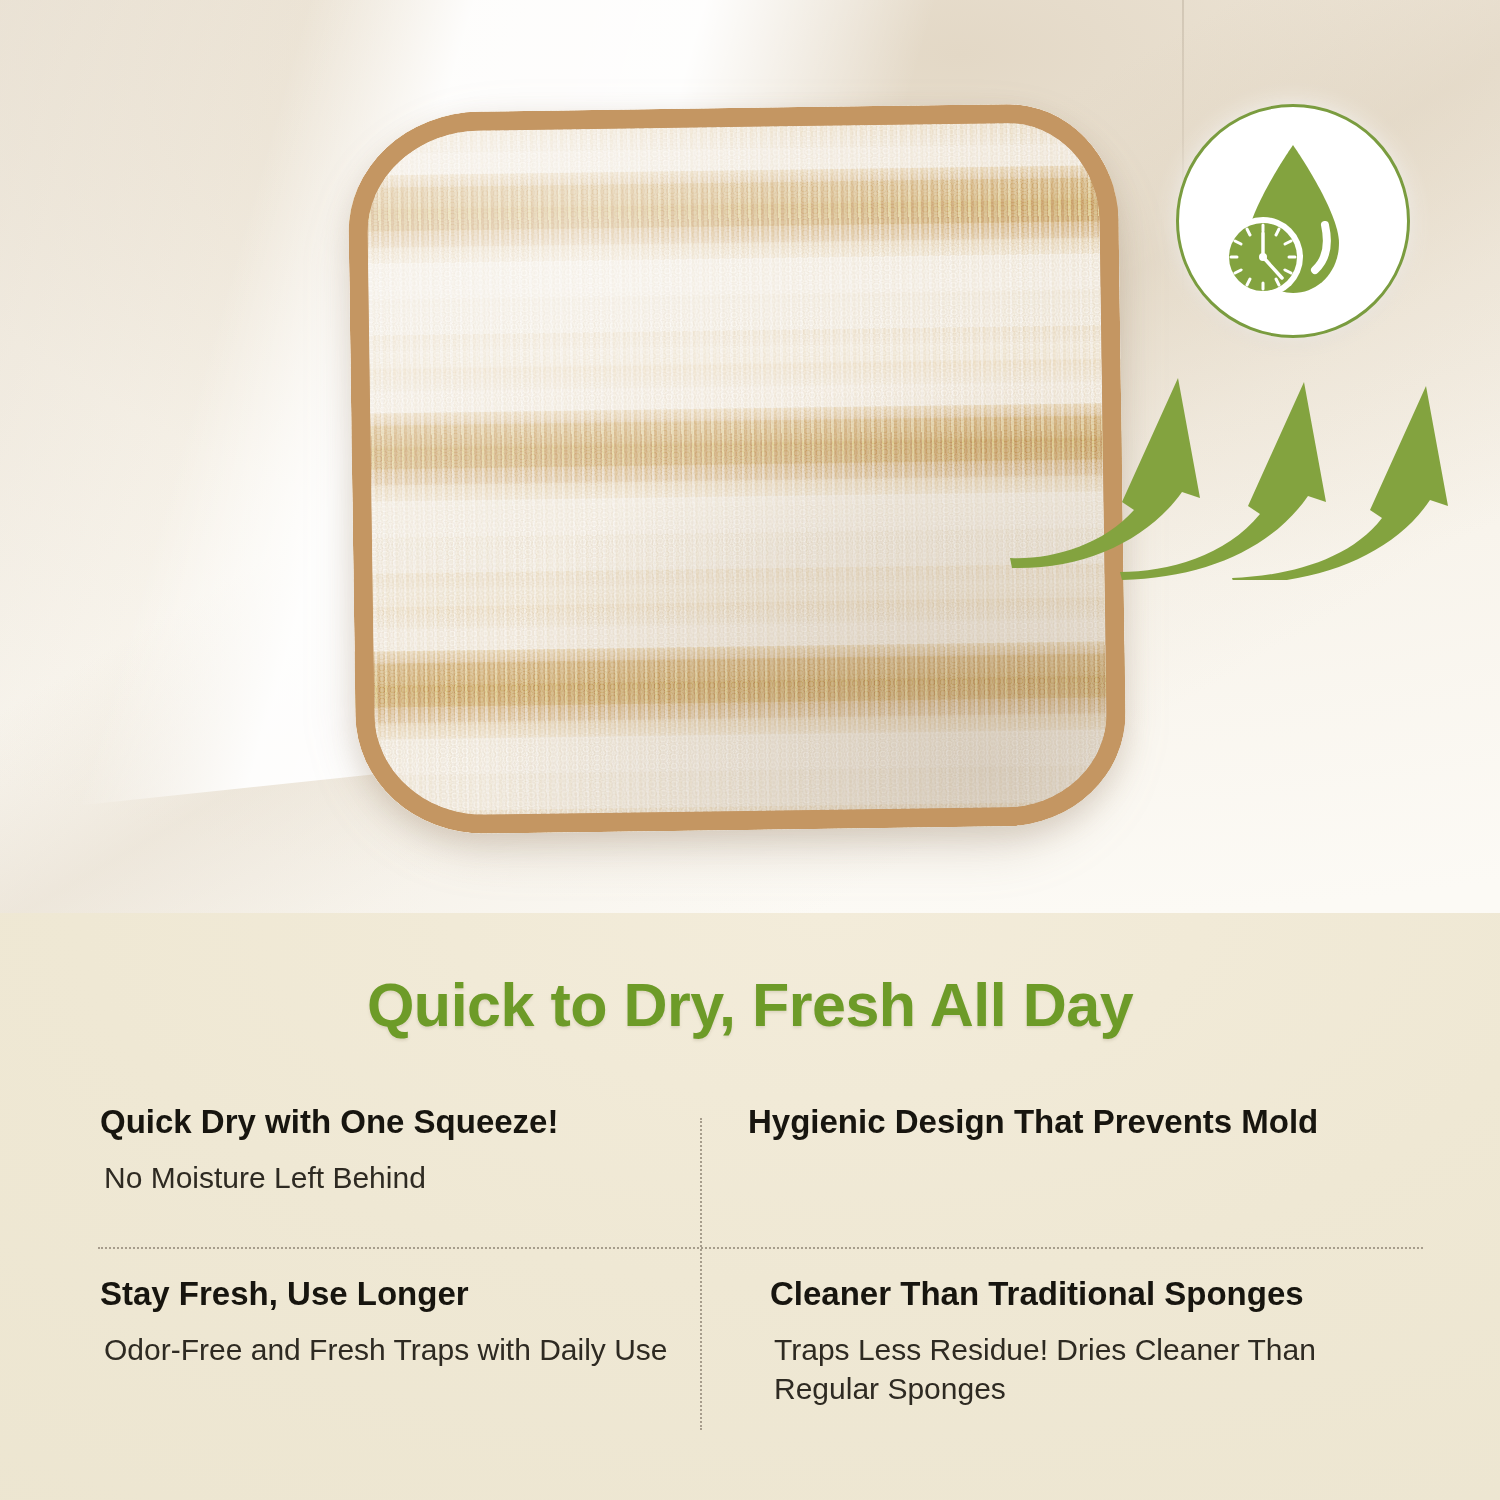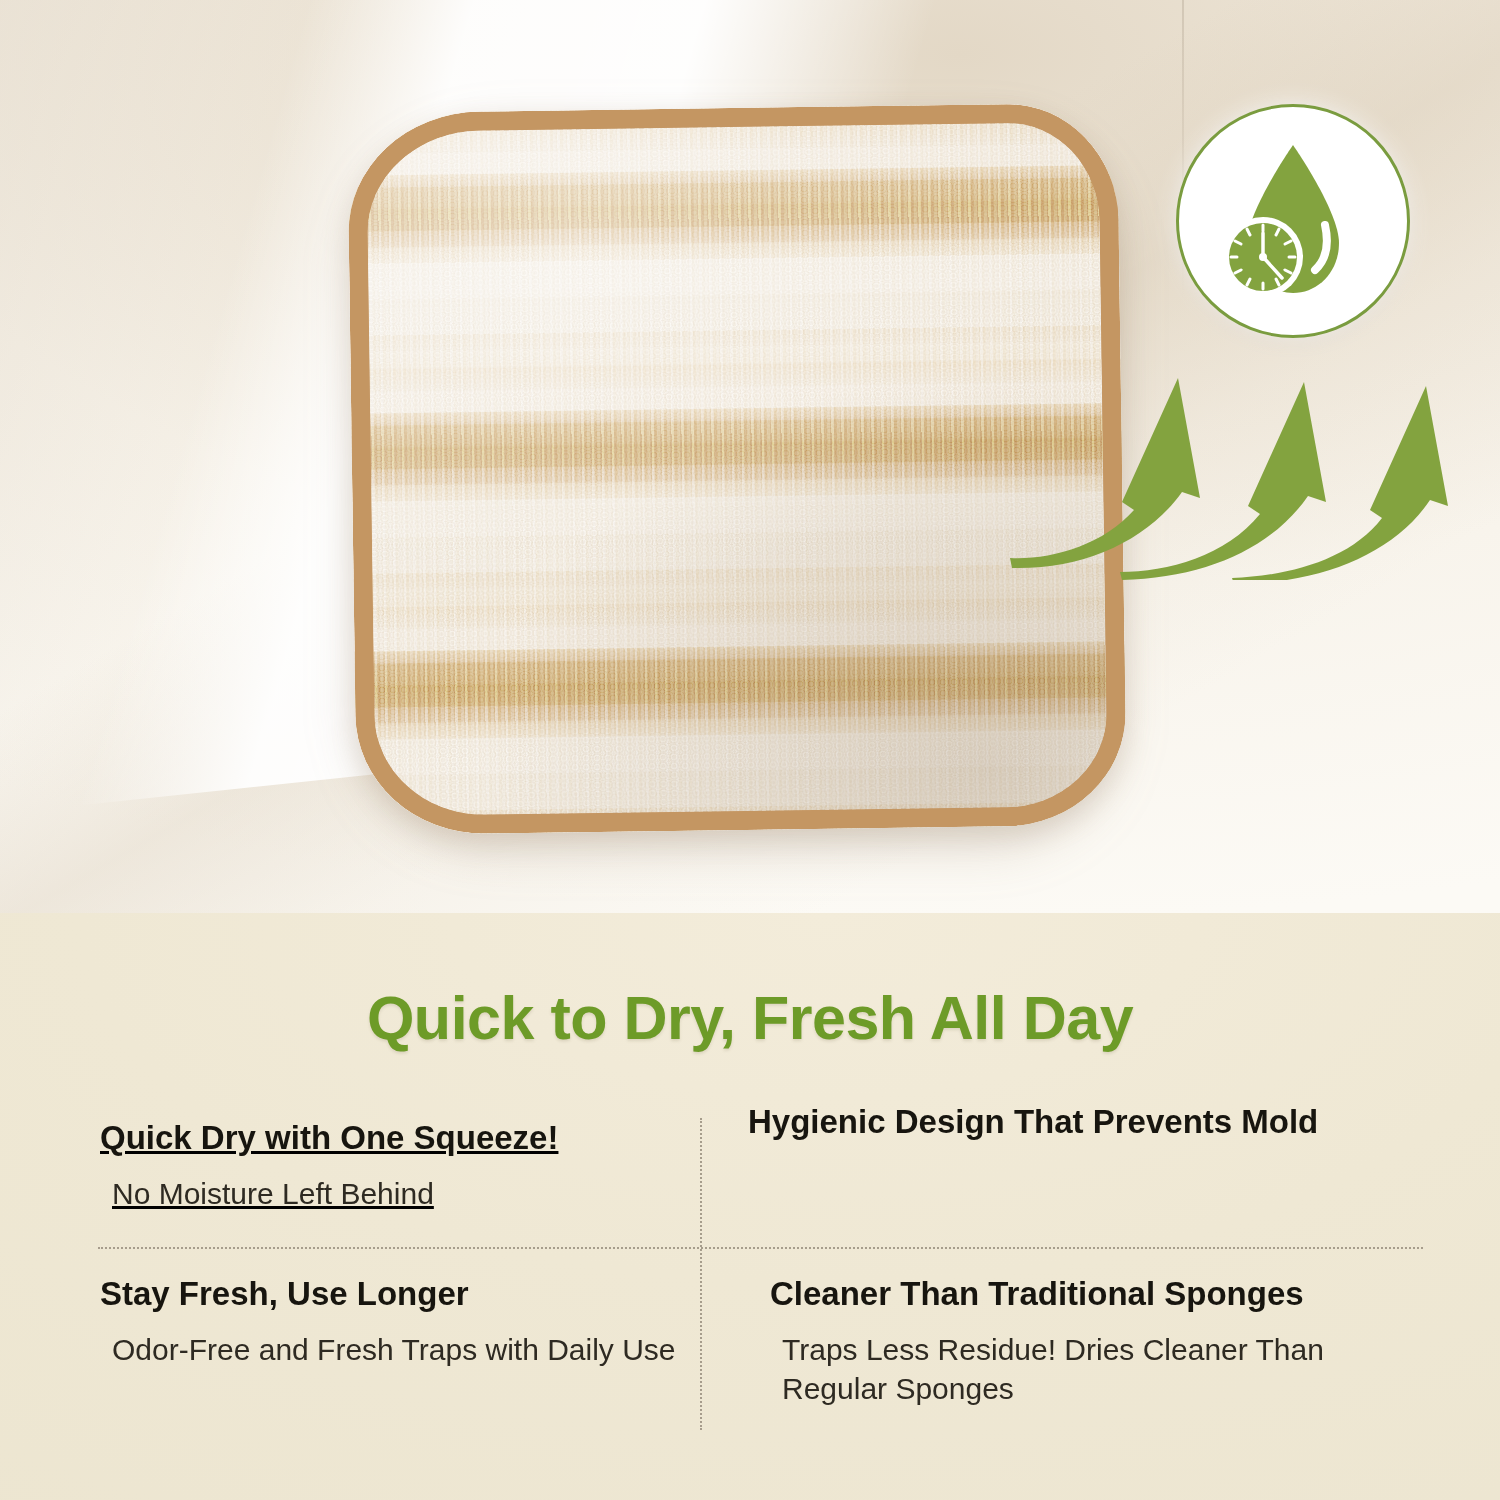--- a/index.html
+++ b/index.html
@@ -150,47 +150,47 @@
   
   .arrows{position:absolute;left:1010px;top:370px;width:440px;height:210px;}
 
   
   .features{
     position:absolute;left:0;top:913px;width:1500px;height:587px;
     background:
       radial-gradient(110% 140% at 55% 0%, #f3ecda 0%, #efe8d4 45%, #ece5d0 100%);
   }
   .headline{
-    position:absolute;left:0;top:70px;width:1500px;
+    position:absolute;left:0;top:57px;width:1500px;
     text-align:center;
     font-size:61px;
     font-weight:bold;
     letter-spacing:-0.5px;
     color:#6d9b28;
     text-shadow:0 2px 3px rgba(120,110,80,0.18);
     font-family:"Liberation Sans", sans-serif;
   }
 
   .grid{
     position:absolute;left:100px;top:190px;width:1330px;height:350px;
   }
   .cell{position:absolute;}
-  .cell-tl{left:0;top:16px;width:600px;text-decoration:underline;}
+  .cell-tl{left:0;top:0;width:600px;}
   .cell-tr{left:648px;top:0;width:660px;}
   .cell-bl{left:0;top:172px;width:600px;}
   .cell-br{left:670px;top:172px;width:660px;}
 
   .f-title{
     font-size:33px;font-weight:bold;color:#17150f;
     line-height:1.18;margin:0 0 16px 0;
     font-family:"Liberation Sans", sans-serif;
   }
   .f-sub{
     font-size:30px;font-weight:normal;color:#2e2a22;
-    line-height:1.30;margin:12px;
+    line-height:1.30;margin:4px;
     font-family:"Liberation Sans", sans-serif;
   }
 
   .divider-v{
     position:absolute;left:700px;top:1118px;width:0;height:312px;
     border-left:2px dotted #9a9080;
     opacity:0.85;
   }
   .divider-h{
     position:absolute;left:98px;top:1247px;width:1325px;height:0;

